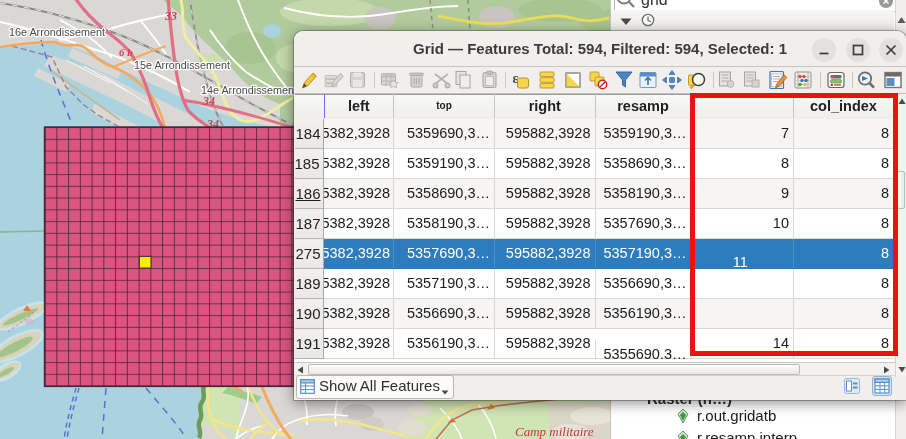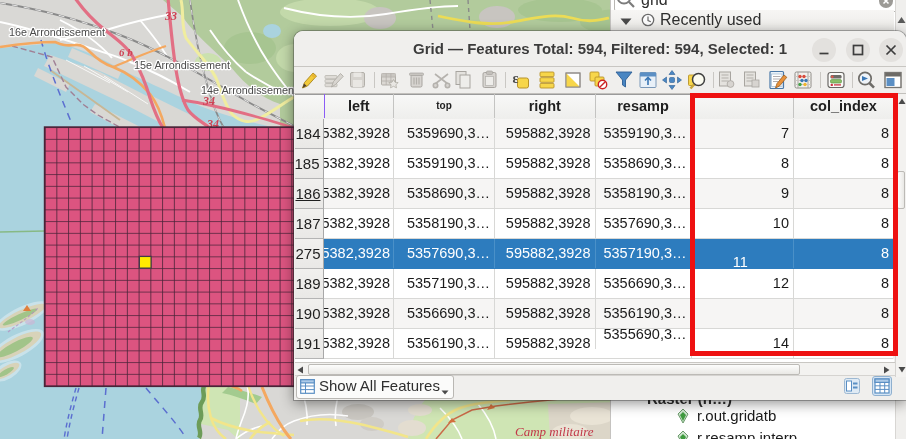--- a/index.html
+++ b/index.html
@@ -185,21 +185,20 @@
     </svg>
 
     <div class="abs" style="left:0;top:10px;width:283px;height:21px;background:linear-gradient(#f7f6f4,#ecebe8);border-bottom:1px solid #b5b3b0;">
       <svg class="abs" style="left:9px;top:6.5px;" width="12" height="9" viewBox="0 0 12 9">
           <polygon points="0.5,1.5 11.5,1.5 6,8" fill="#4a4a4a"></polygon>
         </svg>
       <svg class="abs" style="left:30px;top:3px;" width="14" height="14" viewBox="0 0 14 14">
         <circle cx="7" cy="7" r="5.7" fill="#fcfcfc" stroke="#6a6a6a" stroke-width="1.3"></circle>
         <path d="M7,3.5 L7,7.5 L9.8,8.8" stroke="#6a6a6a" stroke-width="1.2" fill="none"></path>
       </svg>
-      <div class="abs" style="left:49px;top:0.5px;font-size:16px;color:#2e2e2e;">Recently used</div>
     </div>
 
     <div class="abs" style="left:284px;top:0;width:12px;height:439px;background:#f0efed;border-left:1px solid #d8d6d3;"></div>
     <svg class="abs" style="left:286px;top:16px;" width="9" height="8" viewBox="0 0 9 8">
         <polygon points="4.5,1 8.5,7 0.5,7" fill="#5a5a5a"></polygon>
       </svg>
 
     <div class="abs" style="left:36px;top:390px;font-size:15px;font-weight:bold;color:#2e2e2e;">Raster (n…)</div>
     <div class="abs" style="left:86px;top:407px;font-size:15px;color:#1a1a1a;">r.out.gridatb</div>
     <div class="abs" style="left:86px;top:429px;font-size:15px;color:#1a1a1a;">r.resamp.interp</div>
@@ -447,39 +446,38 @@
 <div class="abs" style="left:396.5px;top:217px;width:102.5px;height:29px;line-height:29px;font-size:14.5px;color:#ffffff;text-align:center;padding-right:4px;border-left:1px solid #4a90c8;box-sizing:border-box;overflow:hidden;white-space:nowrap;">11</div>
 <div class="abs" style="left:499.0px;top:207.5px;width:100.0px;height:29px;line-height:29px;font-size:14.5px;color:#ffffff;text-align:right;padding-right:4px;border-left:1px solid #4a90c8;box-sizing:border-box;overflow:hidden;white-space:nowrap;">8</div>
 <div class="abs" style="left:0.5px;top:237.5px;width:29px;height:30px;background:linear-gradient(#f1f0ee,#e9e8e6);border-right:1px solid #a8a8a8;border-bottom:1px solid #b4b4b4;box-sizing:border-box;font-size:15px;color:#1f1f1f;line-height:29px;text-align:right;overflow:hidden;padding-right:2px;">189</div>
 <div class="abs" style="left:29.5px;top:237.5px;width:569.5px;height:30px;background:#ffffff;border-bottom:1px solid #d8d8d6;box-sizing:border-box;"></div>
 <div class="abs" style="left:29.5px;top:237.5px;width:69.5px;height:29px;font-size:14.5px;color:#1a1a1a;box-sizing:border-box;overflow:hidden;">
         <div style="position:absolute;right:3px;top:0;line-height:29px;white-space:nowrap;">595382,3928</div>
       </div>
 <div class="abs" style="left:99.0px;top:237.5px;width:101.0px;height:29px;line-height:29px;font-size:14.5px;color:#1a1a1a;text-align:right;padding-right:4px;border-left:1px solid #d8d8d6;box-sizing:border-box;overflow:hidden;white-space:nowrap;">5357190,3…</div>
 <div class="abs" style="left:200.0px;top:237.5px;width:100.5px;height:29px;line-height:29px;font-size:14.5px;color:#1a1a1a;text-align:right;padding-right:4px;border-left:1px solid #d8d8d6;box-sizing:border-box;overflow:hidden;white-space:nowrap;">595882,3928</div>
 <div class="abs" style="left:300.5px;top:237.5px;width:96.0px;height:29px;line-height:29px;font-size:14.5px;color:#1a1a1a;text-align:right;padding-right:4px;border-left:1px solid #d8d8d6;box-sizing:border-box;overflow:hidden;white-space:nowrap;">5356690,3…</div>
-<div class="abs" style="left:396.5px;top:237.5px;width:102.5px;height:29px;line-height:29px;font-size:14.5px;color:#1a1a1a;text-align:right;padding-right:4px;border-left:1px solid #d8d8d6;box-sizing:border-box;overflow:hidden;white-space:nowrap;">12</div>
 <div class="abs" style="left:499.0px;top:237.5px;width:100.0px;height:29px;line-height:29px;font-size:14.5px;color:#1a1a1a;text-align:right;padding-right:4px;border-left:1px solid #d8d8d6;box-sizing:border-box;overflow:hidden;white-space:nowrap;">8</div>
 <div class="abs" style="left:0.5px;top:267.5px;width:29px;height:30px;background:linear-gradient(#f1f0ee,#e9e8e6);border-right:1px solid #a8a8a8;border-bottom:1px solid #b4b4b4;box-sizing:border-box;font-size:15px;color:#1f1f1f;line-height:29px;text-align:right;overflow:hidden;padding-right:2px;">190</div>
 <div class="abs" style="left:29.5px;top:267.5px;width:569.5px;height:30px;background:#f6f5f4;border-bottom:1px solid #d8d8d6;box-sizing:border-box;"></div>
 <div class="abs" style="left:29.5px;top:267.5px;width:69.5px;height:29px;font-size:14.5px;color:#1a1a1a;box-sizing:border-box;overflow:hidden;">
         <div style="position:absolute;right:3px;top:0;line-height:29px;white-space:nowrap;">595382,3928</div>
       </div>
 <div class="abs" style="left:99.0px;top:267.5px;width:101.0px;height:29px;line-height:29px;font-size:14.5px;color:#1a1a1a;text-align:right;padding-right:4px;border-left:1px solid #d8d8d6;box-sizing:border-box;overflow:hidden;white-space:nowrap;">5356690,3…</div>
 <div class="abs" style="left:200.0px;top:267.5px;width:100.5px;height:29px;line-height:29px;font-size:14.5px;color:#1a1a1a;text-align:right;padding-right:4px;border-left:1px solid #d8d8d6;box-sizing:border-box;overflow:hidden;white-space:nowrap;">595882,3928</div>
 <div class="abs" style="left:300.5px;top:267.5px;width:96.0px;height:29px;line-height:29px;font-size:14.5px;color:#1a1a1a;text-align:right;padding-right:4px;border-left:1px solid #d8d8d6;box-sizing:border-box;overflow:hidden;white-space:nowrap;">5356190,3…</div>
 <div class="abs" style="left:499.0px;top:267.5px;width:100.0px;height:29px;line-height:29px;font-size:14.5px;color:#1a1a1a;text-align:right;padding-right:4px;border-left:1px solid #d8d8d6;box-sizing:border-box;overflow:hidden;white-space:nowrap;">8</div>
 <div class="abs" style="left:0.5px;top:297.5px;width:29px;height:30px;background:linear-gradient(#f1f0ee,#e9e8e6);border-right:1px solid #a8a8a8;border-bottom:1px solid #b4b4b4;box-sizing:border-box;font-size:15px;color:#1f1f1f;line-height:29px;text-align:right;overflow:hidden;padding-right:2px;">191</div>
 <div class="abs" style="left:29.5px;top:297.5px;width:569.5px;height:30px;background:#ffffff;border-bottom:1px solid #d8d8d6;box-sizing:border-box;"></div>
 <div class="abs" style="left:29.5px;top:297.5px;width:69.5px;height:29px;font-size:14.5px;color:#1a1a1a;box-sizing:border-box;overflow:hidden;">
         <div style="position:absolute;right:3px;top:0;line-height:29px;white-space:nowrap;">595382,3928</div>
       </div>
 <div class="abs" style="left:99.0px;top:297.5px;width:101.0px;height:29px;line-height:29px;font-size:14.5px;color:#1a1a1a;text-align:right;padding-right:4px;border-left:1px solid #d8d8d6;box-sizing:border-box;overflow:hidden;white-space:nowrap;">5356190,3…</div>
 <div class="abs" style="left:200.0px;top:297.5px;width:100.5px;height:29px;line-height:29px;font-size:14.5px;color:#1a1a1a;text-align:right;padding-right:4px;border-left:1px solid #d8d8d6;box-sizing:border-box;overflow:hidden;white-space:nowrap;">595882,3928</div>
-<div class="abs" style="left:300.5px;top:289px;width:96.0px;height:29px;line-height:29px;font-size:14.5px;color:#1a1a1a;text-align:right;padding-right:4px;border-left:1px solid #d8d8d6;box-sizing:border-box;overflow:hidden;white-space:nowrap;">5355690,3…</div>
+<div class="abs" style="left:300.5px;top:309px;width:96.0px;height:29px;line-height:29px;font-size:14.5px;color:#1a1a1a;text-align:right;padding-right:4px;border-left:1px solid #d8d8d6;box-sizing:border-box;overflow:hidden;white-space:nowrap;">5355690,3…</div>
 <div class="abs" style="left:396.5px;top:297.5px;width:102.5px;height:29px;line-height:29px;font-size:14.5px;color:#1a1a1a;text-align:right;padding-right:4px;border-left:1px solid #d8d8d6;box-sizing:border-box;overflow:hidden;white-space:nowrap;">14</div>
 <div class="abs" style="left:499.0px;top:297.5px;width:100.0px;height:29px;line-height:29px;font-size:14.5px;color:#1a1a1a;text-align:right;padding-right:4px;border-left:1px solid #d8d8d6;box-sizing:border-box;overflow:hidden;white-space:nowrap;">8</div>
 <div class="abs" style="left:0.5px;top:327.5px;width:599px;height:3.5px;background:#ffffff;"></div>
 
     <div class="abs" style="left:0.5px;top:331px;width:600px;height:14px;background:#f3f2f0;border-top:1px solid #c9c7c3;border-bottom:1px solid #d5d3d0;box-sizing:border-box;"></div>
     <div class="abs" style="left:14px;top:332.5px;width:492px;height:11px;background:linear-gradient(#fdfdfc,#e9e8e5);border:1px solid #bcbab6;border-radius:2px;box-sizing:border-box;"></div>
     <svg class="abs" style="left:3px;top:335px;" width="7" height="8" viewBox="0 0 7 8">
         <polygon points="6,0.5 6,7.5 0.5,4" fill="#4a4a4a"></polygon>
       </svg>
     <svg class="abs" style="left:589px;top:335px;" width="7" height="8" viewBox="0 0 7 8">

